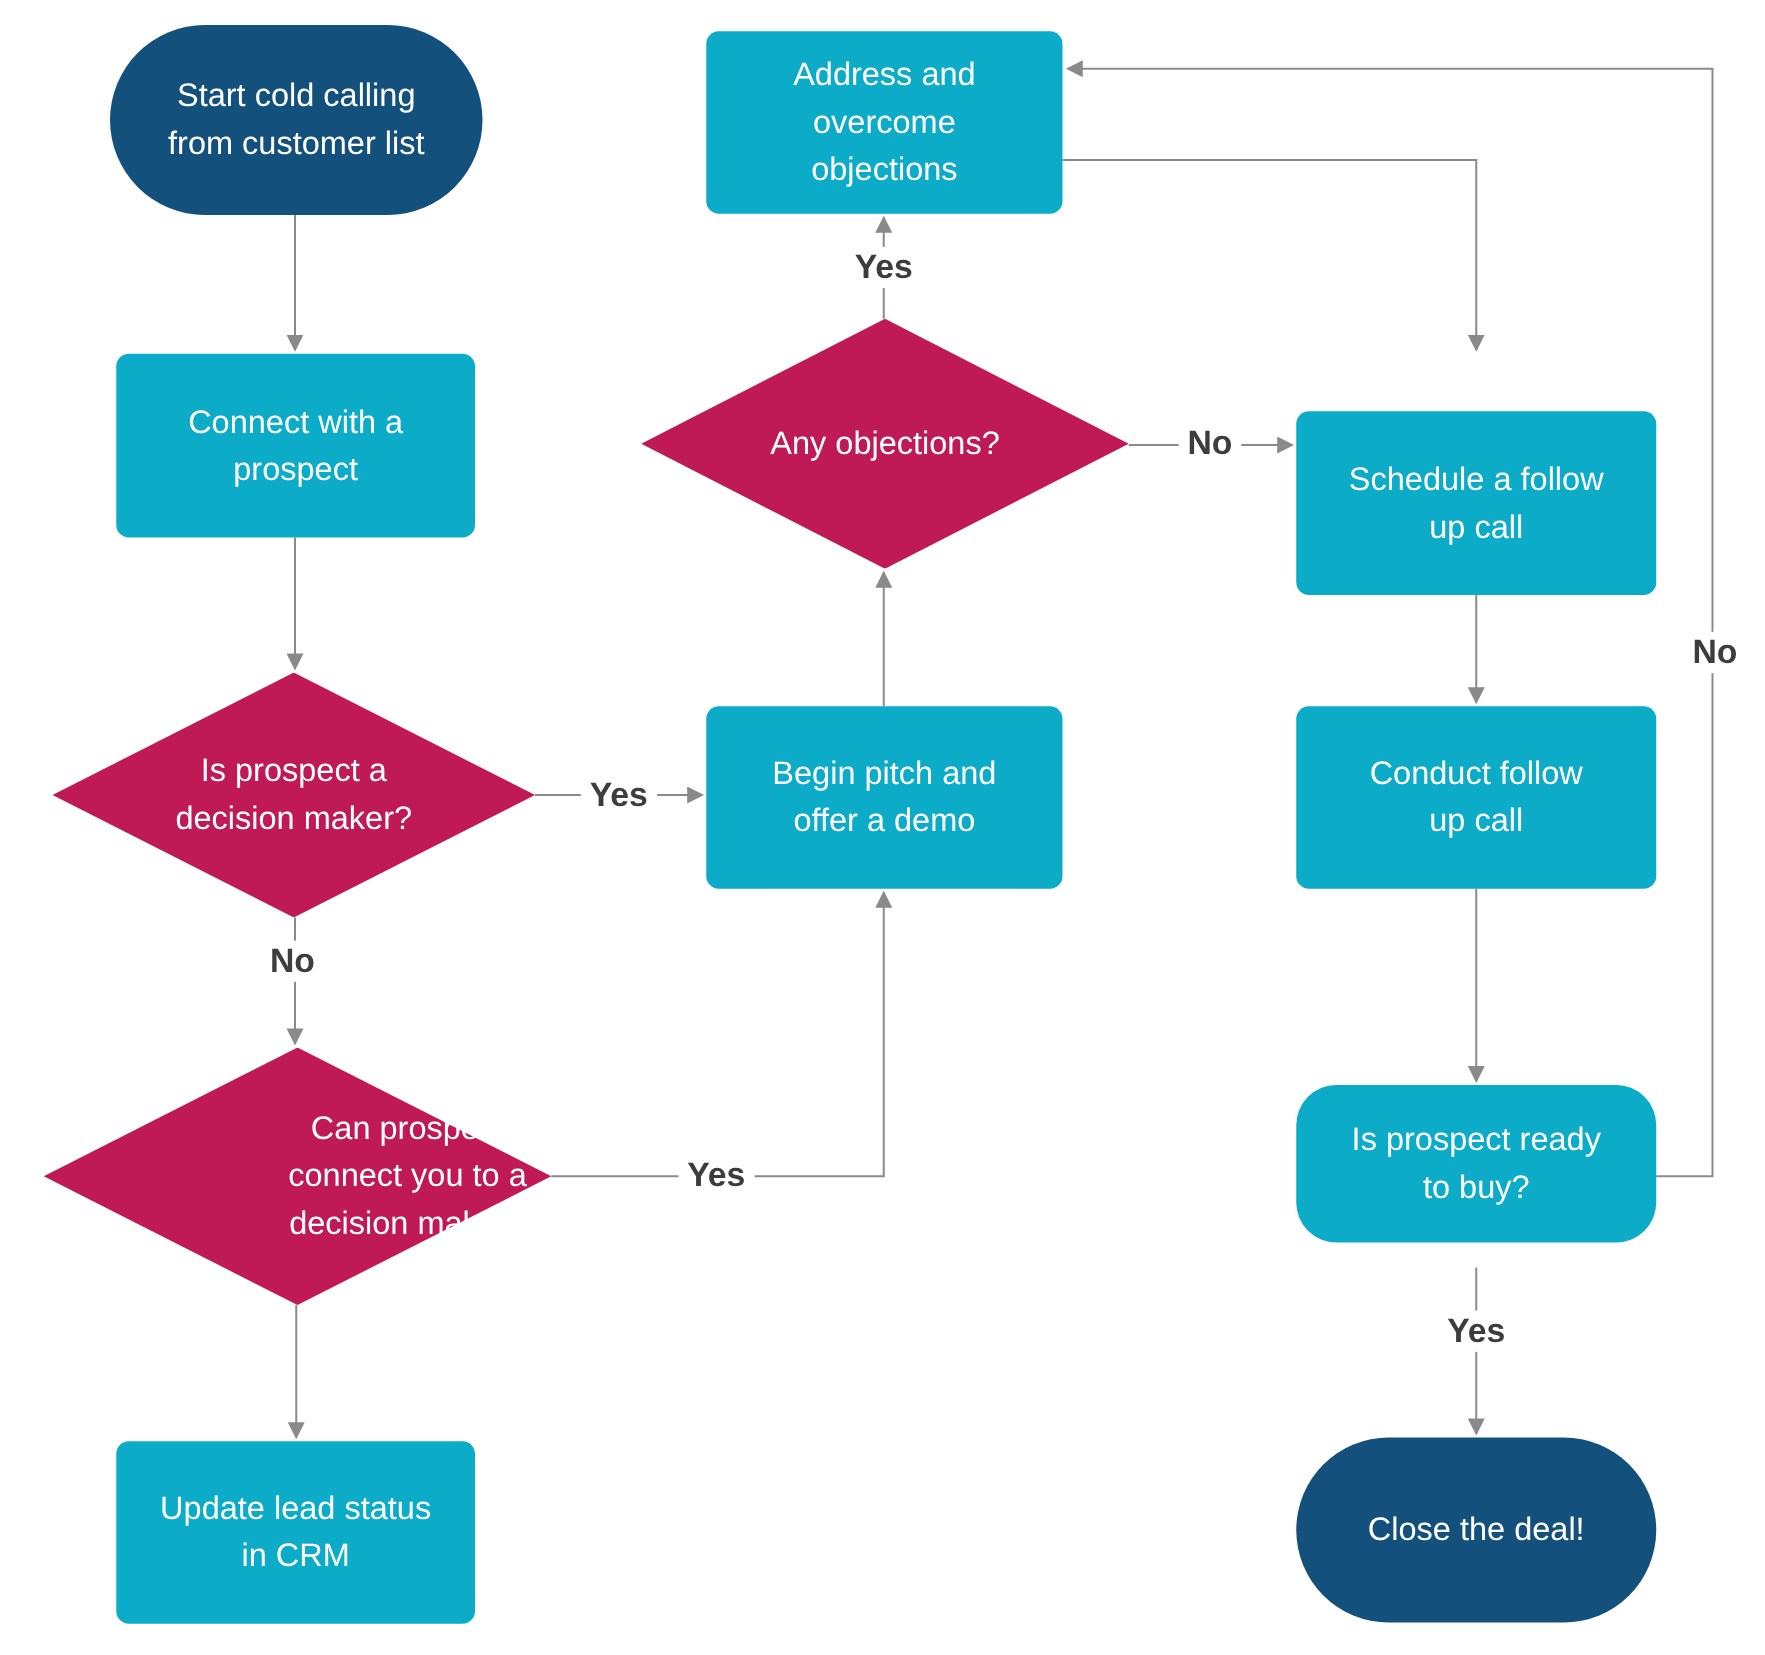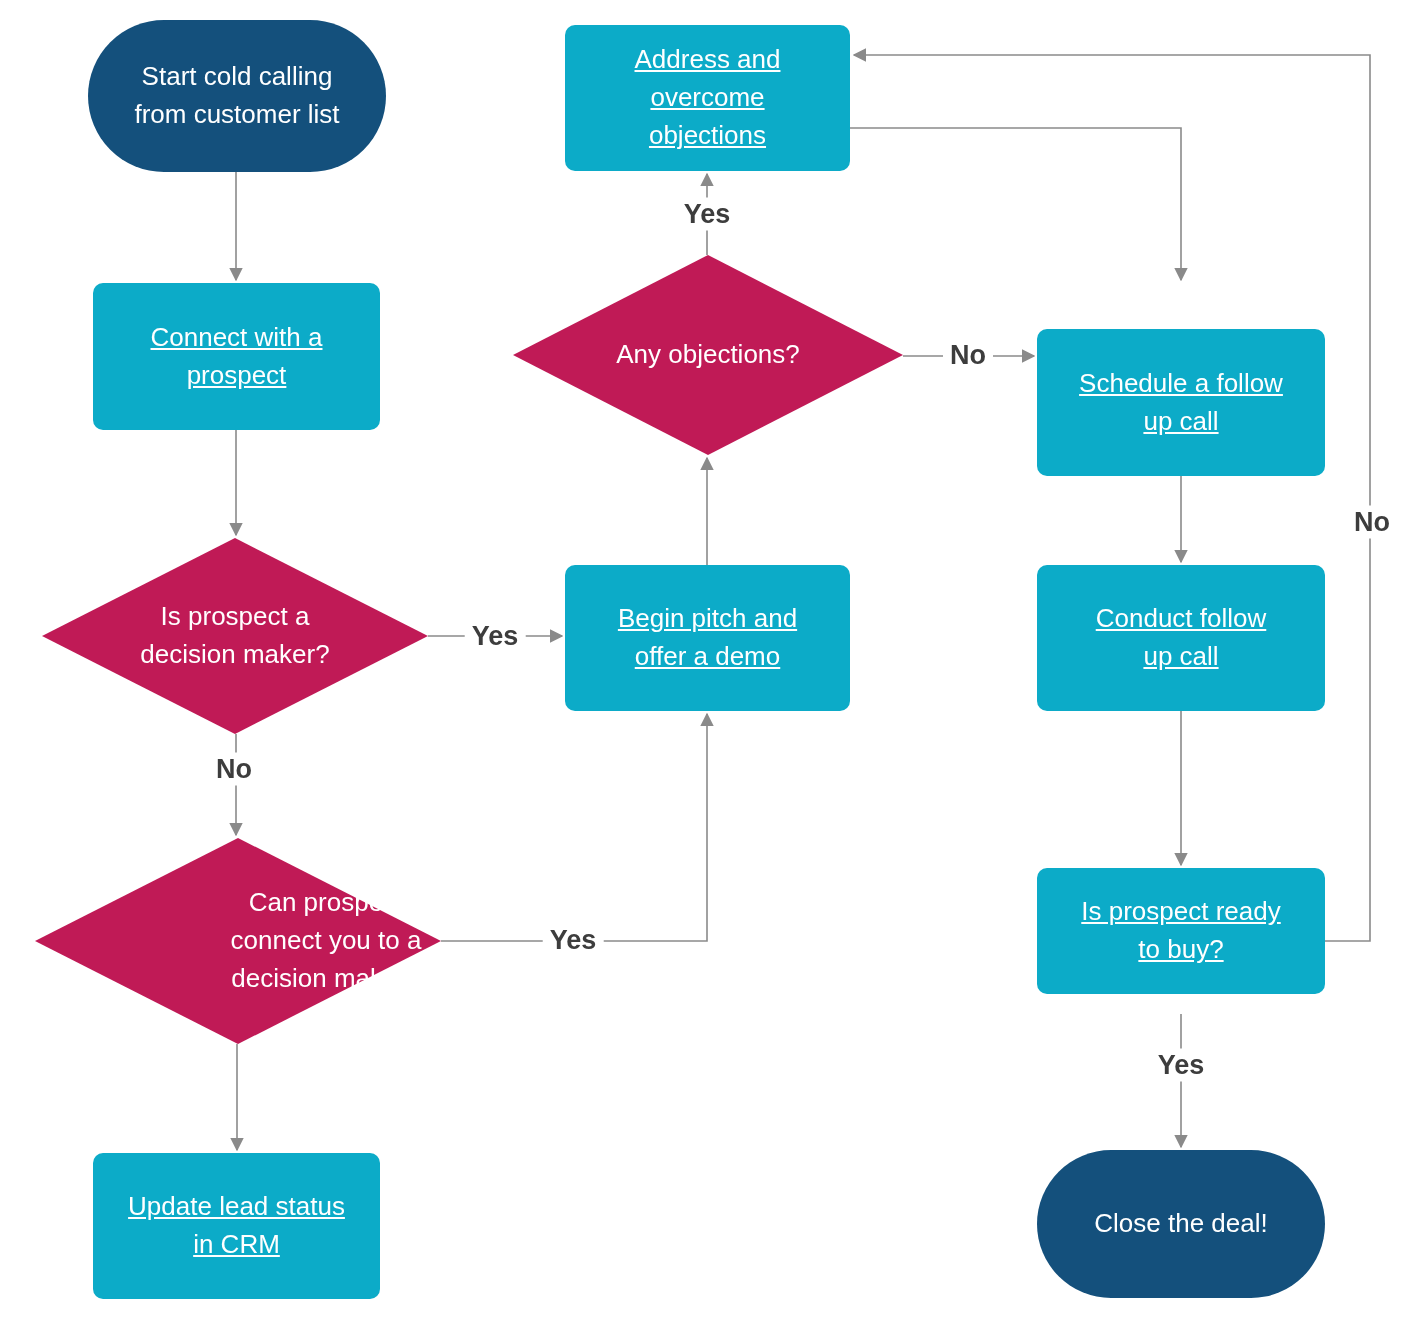--- a/index.html
+++ b/index.html
@@ -41,21 +41,20 @@
 
   .terminal {
     background: var(--terminal, #14507c);
     border-radius: 999px;
     padding: 0 36px;
   }
   .process {
     background: var(--process, #0cabc8);
     border-radius: 10px;
     padding: 4px 28px;
-    text-decoration: underline;
   }
   .decision { background: transparent; }
   .decision .diamond {
     position: absolute;
     left: 0; top: 0; right: 0; bottom: 0;
     background: var(--decision, #c01a56);
     clip-path: polygon(50% 0%, 100% 50%, 50% 100%, 0% 50%);
   }
 
   .edge-label {
@@ -146,21 +145,21 @@
   </div>
 
   <div class="node process" style="left:1037px; top:283px; width:288px; height:147px;margin-top:46px;">
     <span class="lbl" style="max-width:232px">Schedule a follow up call</span>
   </div>
 
   <div class="node process" style="left:1037px; top:565px; width:288px; height:146px;">
     <span class="lbl" style="max-width:205px">Conduct follow up call</span>
   </div>
 
-  <div class="node process" style="left:1037px; top:868px; width:288px; height:126px;">
+  <div class="node process" style="left:1037px; top:868px; width:288px; height:126px;border-radius:32px;">
     <span class="lbl" style="max-width:225px">Is prospect ready to buy?</span>
   </div>
 
   <div class="node terminal" style="left:1037px; top:1150px; width:288px; height:148px;">
     <span class="lbl">Close the deal!</span>
   </div>
 
   <span class="edge-label" style="left:495px; top:636px;">Yes</span>
 
   <span class="edge-label" style="left:234px; top:769px;">No</span>

